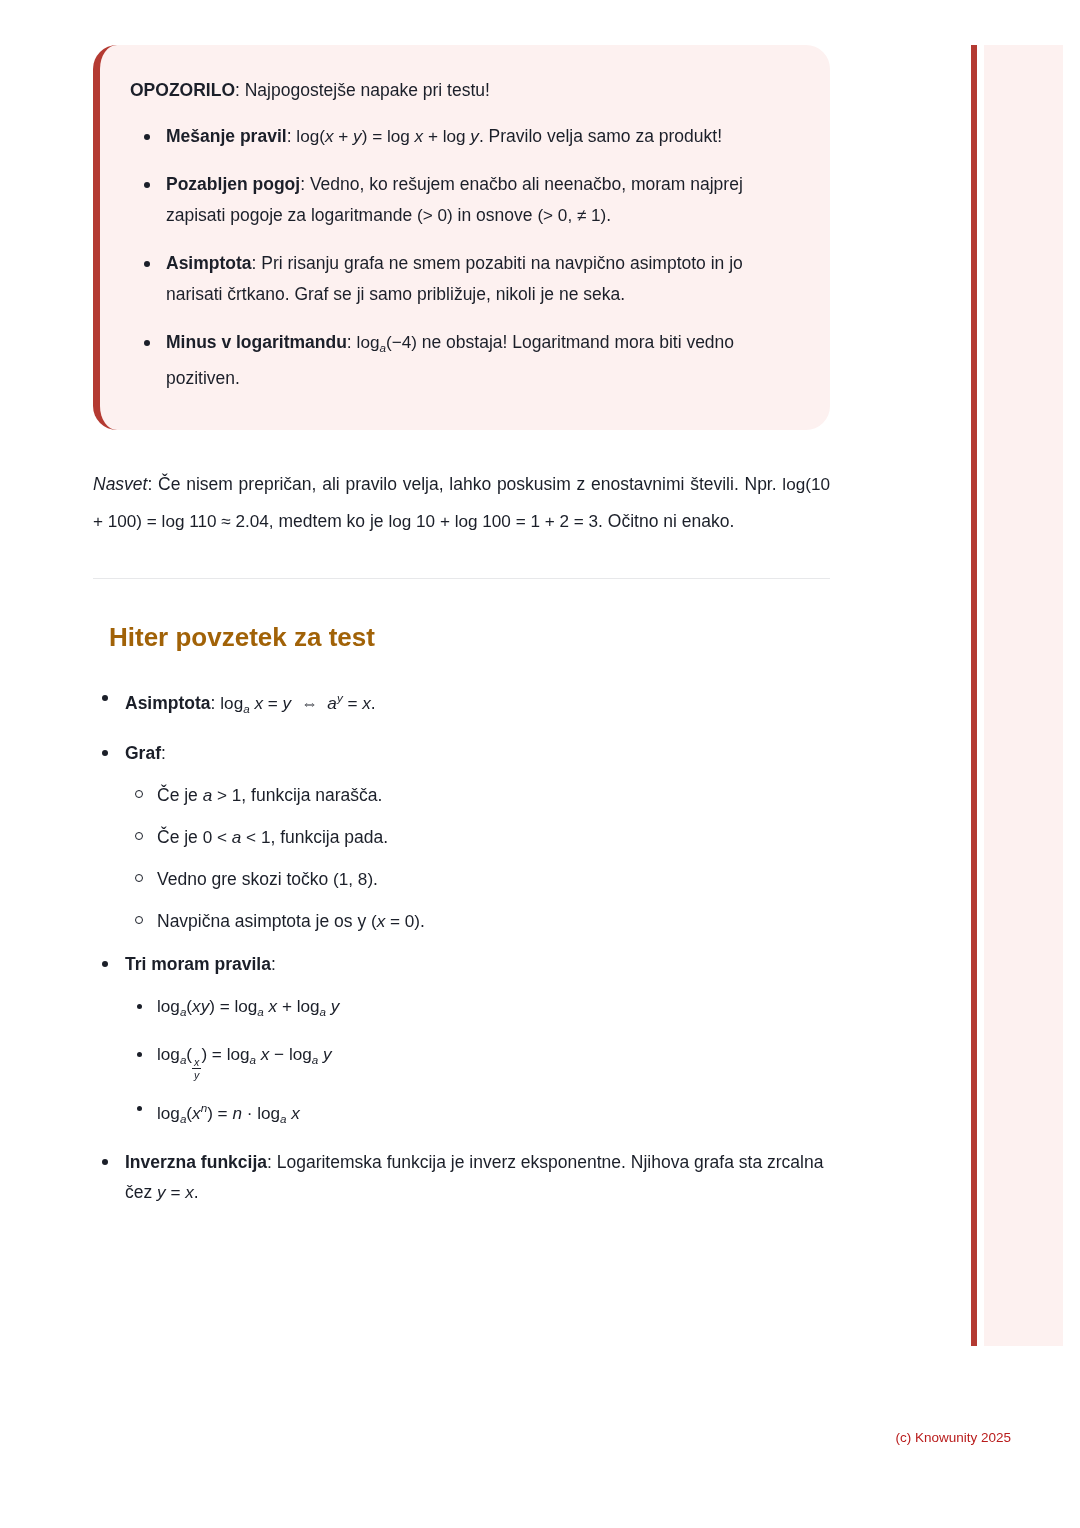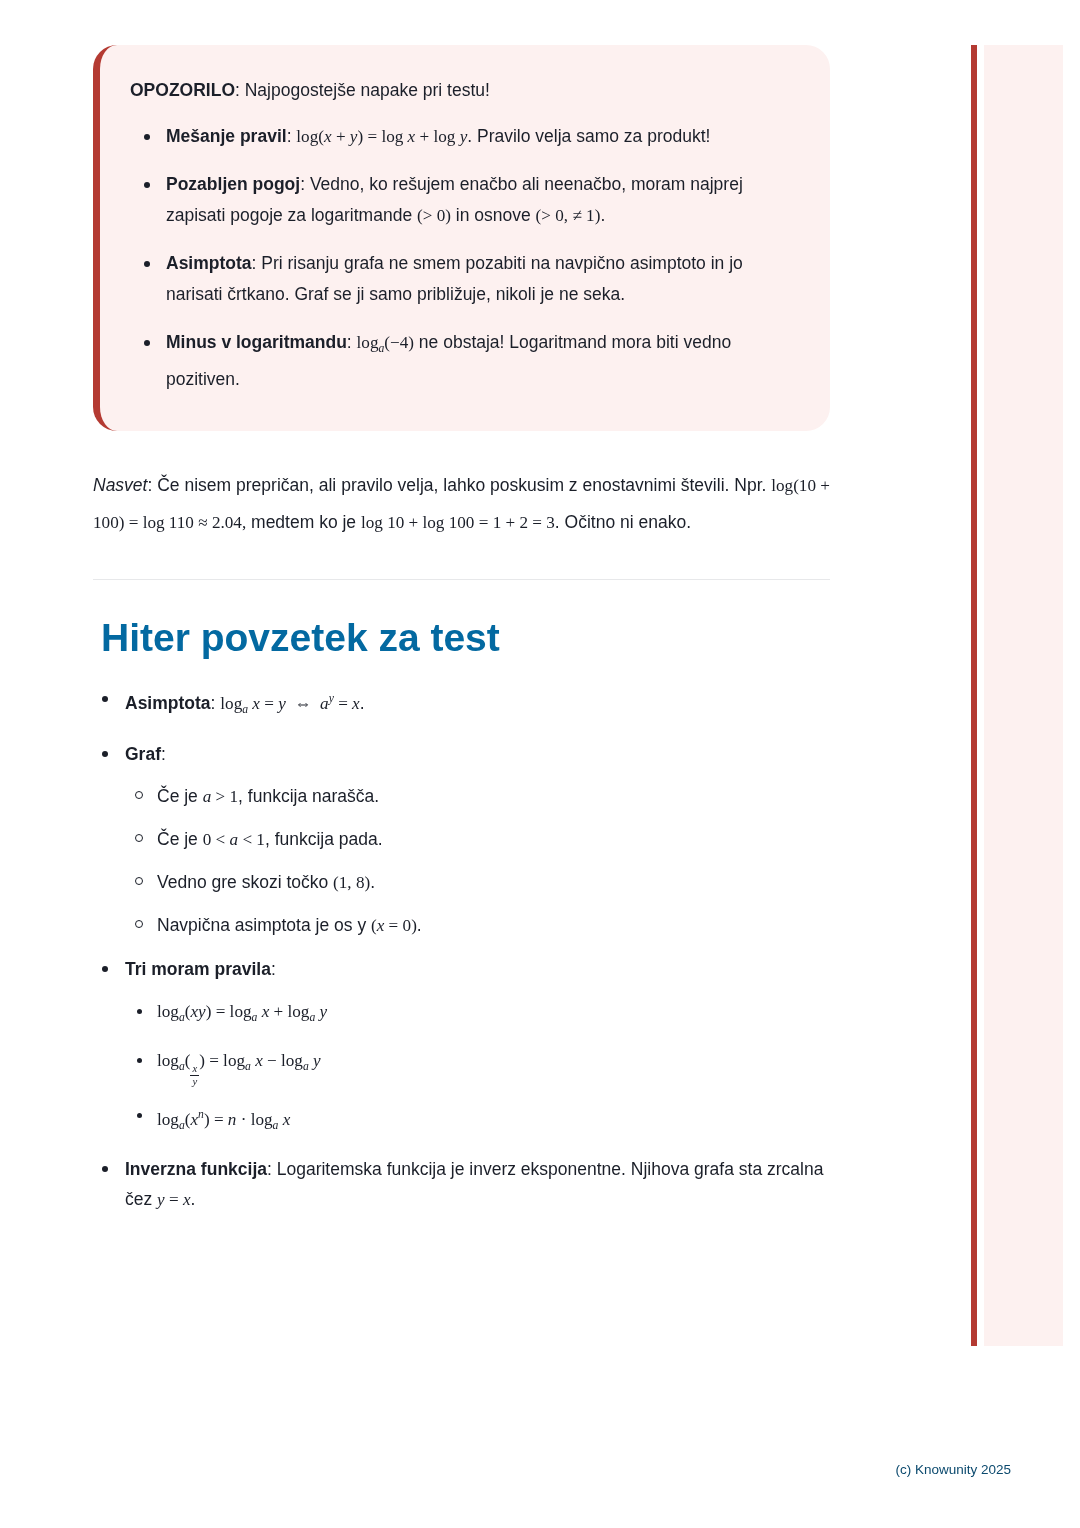--- a/index.html
+++ b/index.html
@@ -29,38 +29,38 @@
     position: relative; padding-left: 36px; margin-bottom: 17px;
     font-size: 17.5px; line-height: 31px;
   }
   .warn-list > li:last-child { margin-bottom: 0; }
   .warn-list > li::before {
     content: ""; position: absolute; left: 14px; top: 13px;
     width: 6px; height: 6px; border-radius: 50%; background: #1b1f29;
   }
 
   b { font-weight: 700; }
-  .m { font-family: Liberation Serif, serif; font-size: 0.98em; }
+  .m { font-family: Liberation Sans, sans-serif; font-size: 0.98em; }
   .m i { font-style: italic; }
   sub { font-size: 0.68em; }
   sup { font-size: 0.68em; }
   .frac {
     display: inline-flex; flex-direction: column; vertical-align: -0.55em;
     text-align: center; font-size: 0.62em; line-height: 1.15;
   }
   .fn { border-bottom: 1px solid currentColor; padding: 0 2px; }
   .fd { padding: 0 2px; }
 
   .tip { margin: 36px 0 0 0; font-size: 17.5px; line-height: 37px; text-align: justify; }
 
   .divider { border: none; border-top: 1px solid #e7e8ea; margin: 38px 0 0 0; }
 
   .section-heading {
-    margin: 40px 0 0 8px; font-size: 39px; line-height: 36px; font-weight: 700;
-    color: #0369a1;
+    margin: 40px 0 0 16px; font-size: 26px; line-height: 36px; font-weight: 700;
+    color: #a16207;
   }
 
   .summary { margin-top: 28px; }
   .summary > li {
     position: relative; padding-left: 32px; margin-bottom: 13px;
     font-size: 17.5px; line-height: 30px;
   }
   .summary > li::before {
     content: ""; position: absolute; left: 9px; top: 12px;
     width: 6px; height: 6px; border-radius: 50%; background: #1b1f29;
@@ -75,22 +75,22 @@
     content: ""; position: absolute; left: 0; top: 10px;
     width: 6px; height: 6px; border-radius: 50%;
     border: 1.6px solid #1b1f29; background: transparent;
   }
   .sub.disc > li::before {
     content: ""; position: absolute; left: 2px; top: 13px;
     width: 5px; height: 5px; border-radius: 50%; background: #1b1f29;
   }
 
   .footer {
-    position: absolute; right: 69px; top: 1462px;
-    font-size: 13.5px; color: #0c4a6e;
+    position: absolute; right: 69px; top: 1430px;
+    font-size: 13.5px; color: #b91c1c;
   }
 
   .next-border { position: absolute; left: 971px; top: 45px; width: 6px; height: 1301px; background: #b43a32; }
   .next-bg { position: absolute; left: 984px; top: 45px; width: 79px; height: 1301px; background: #fdf1f0; }
 </style>
 </head>
 <body>
 
 <div class="content">
 

